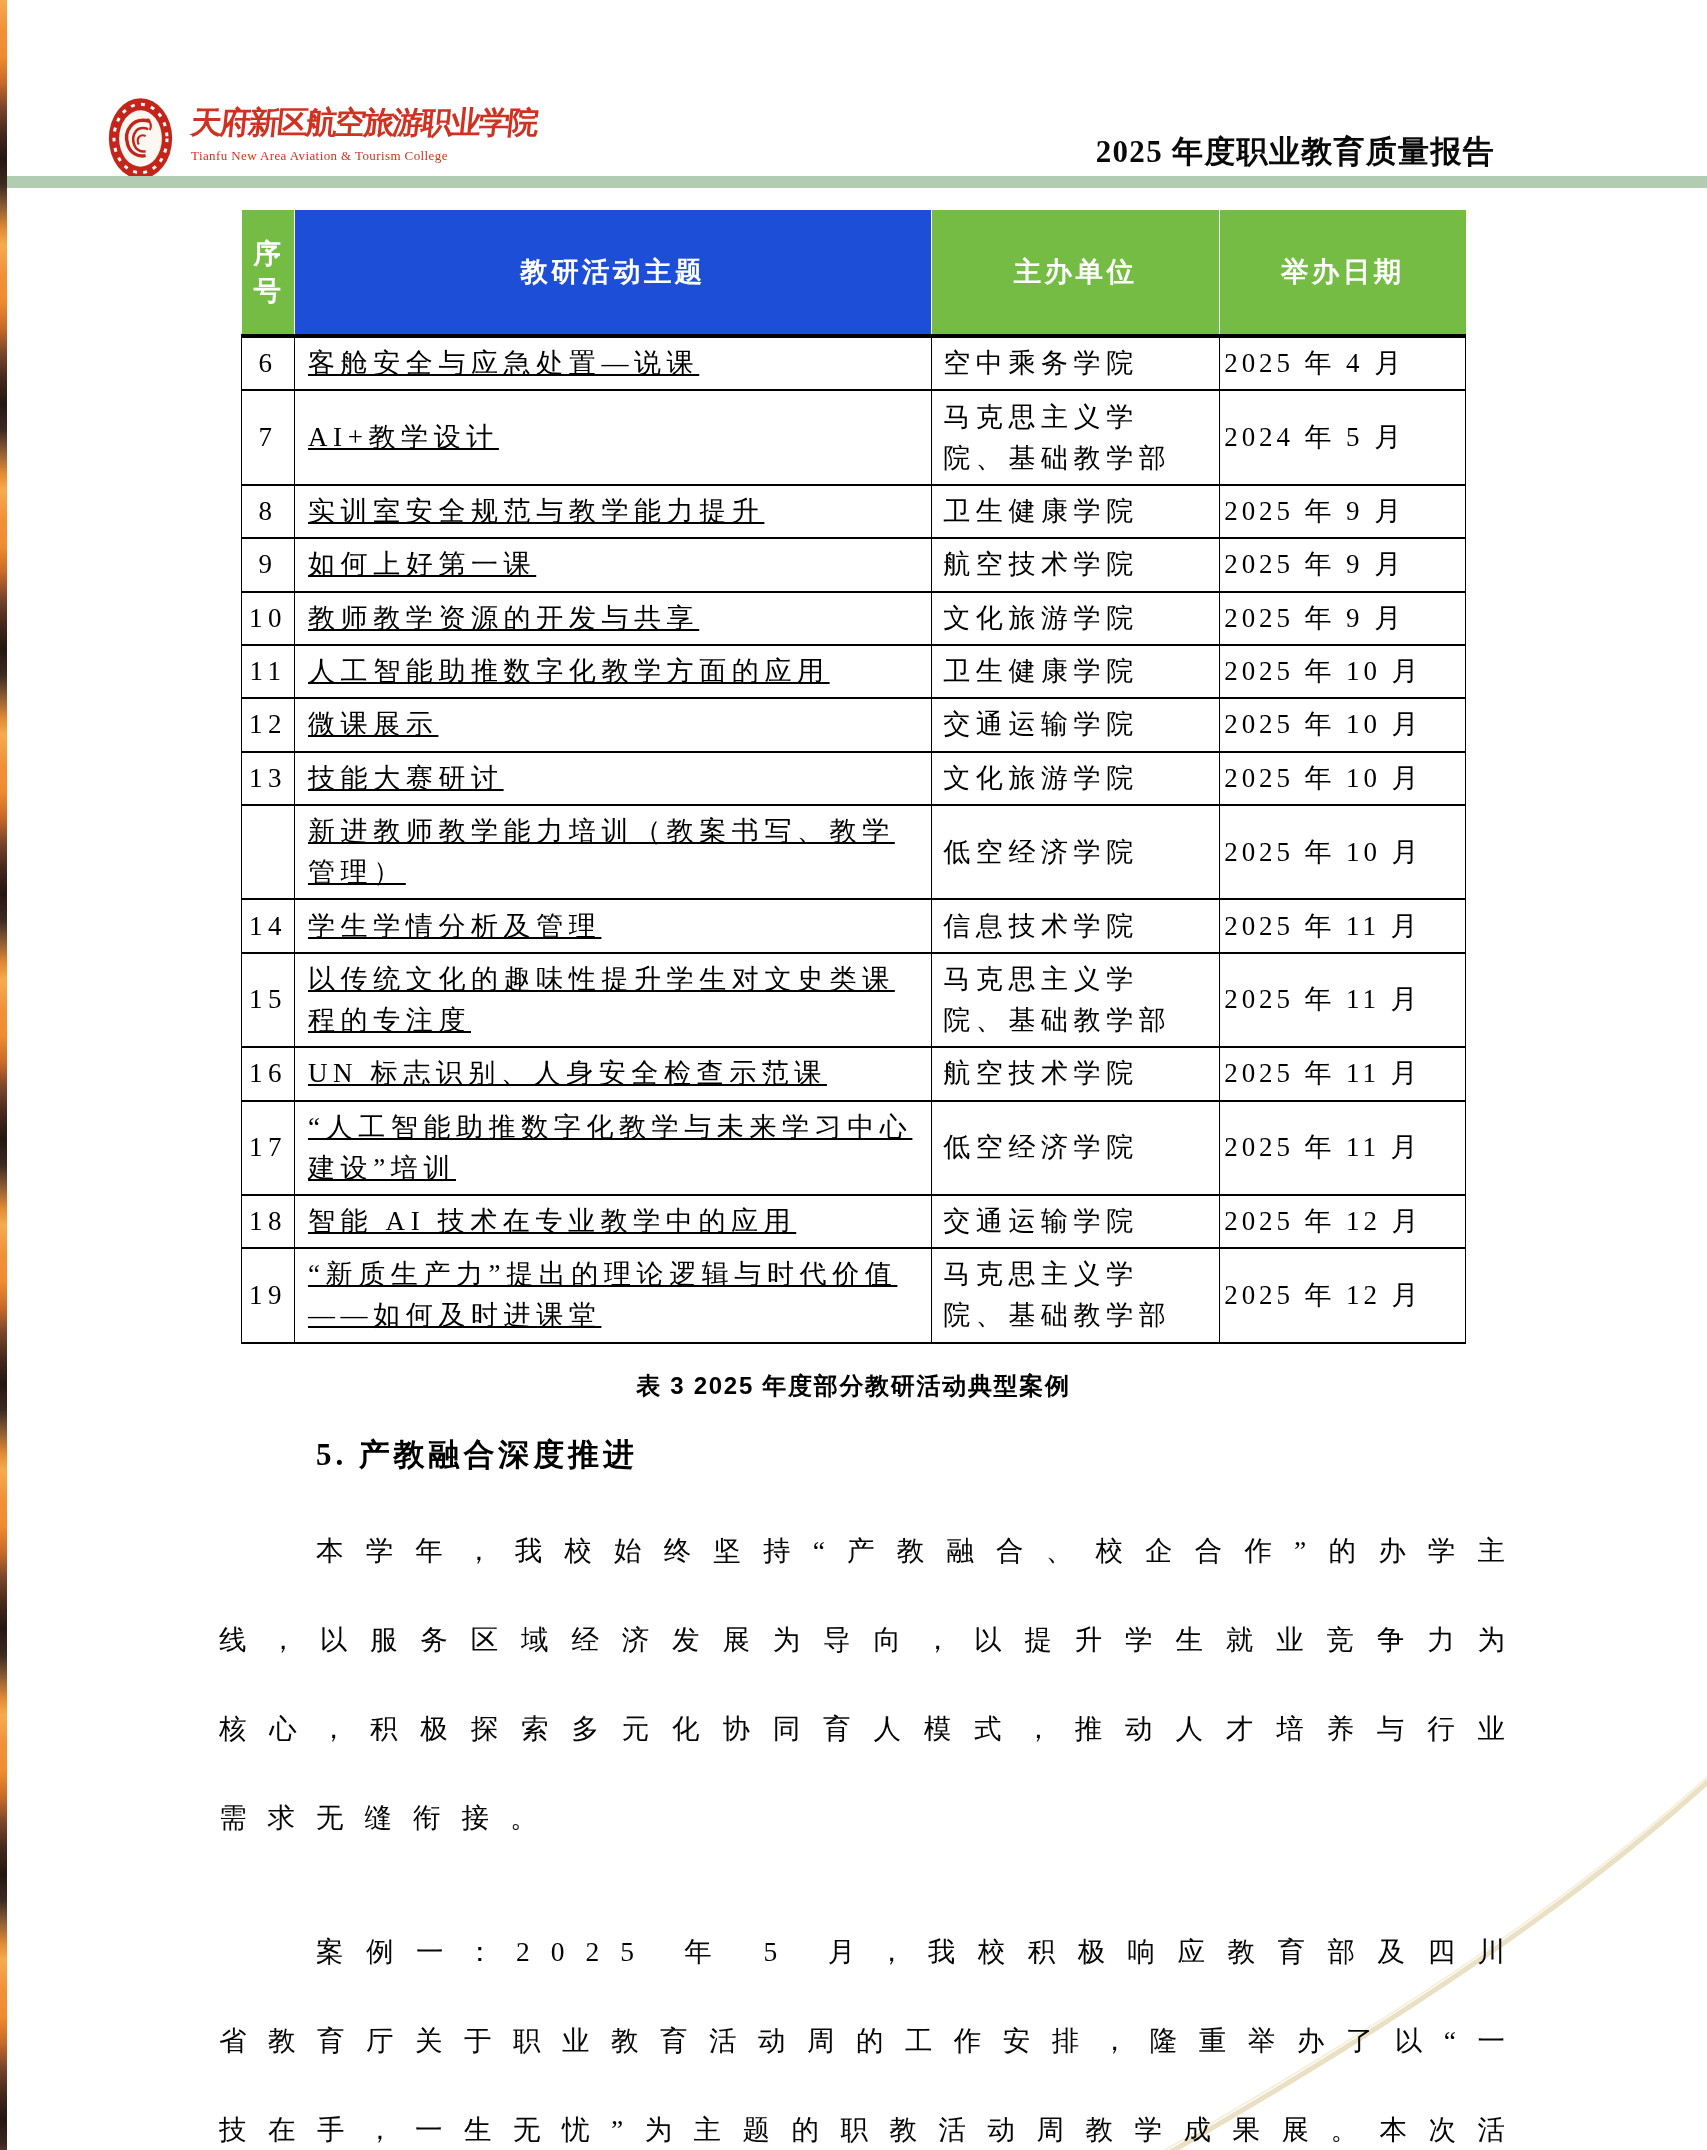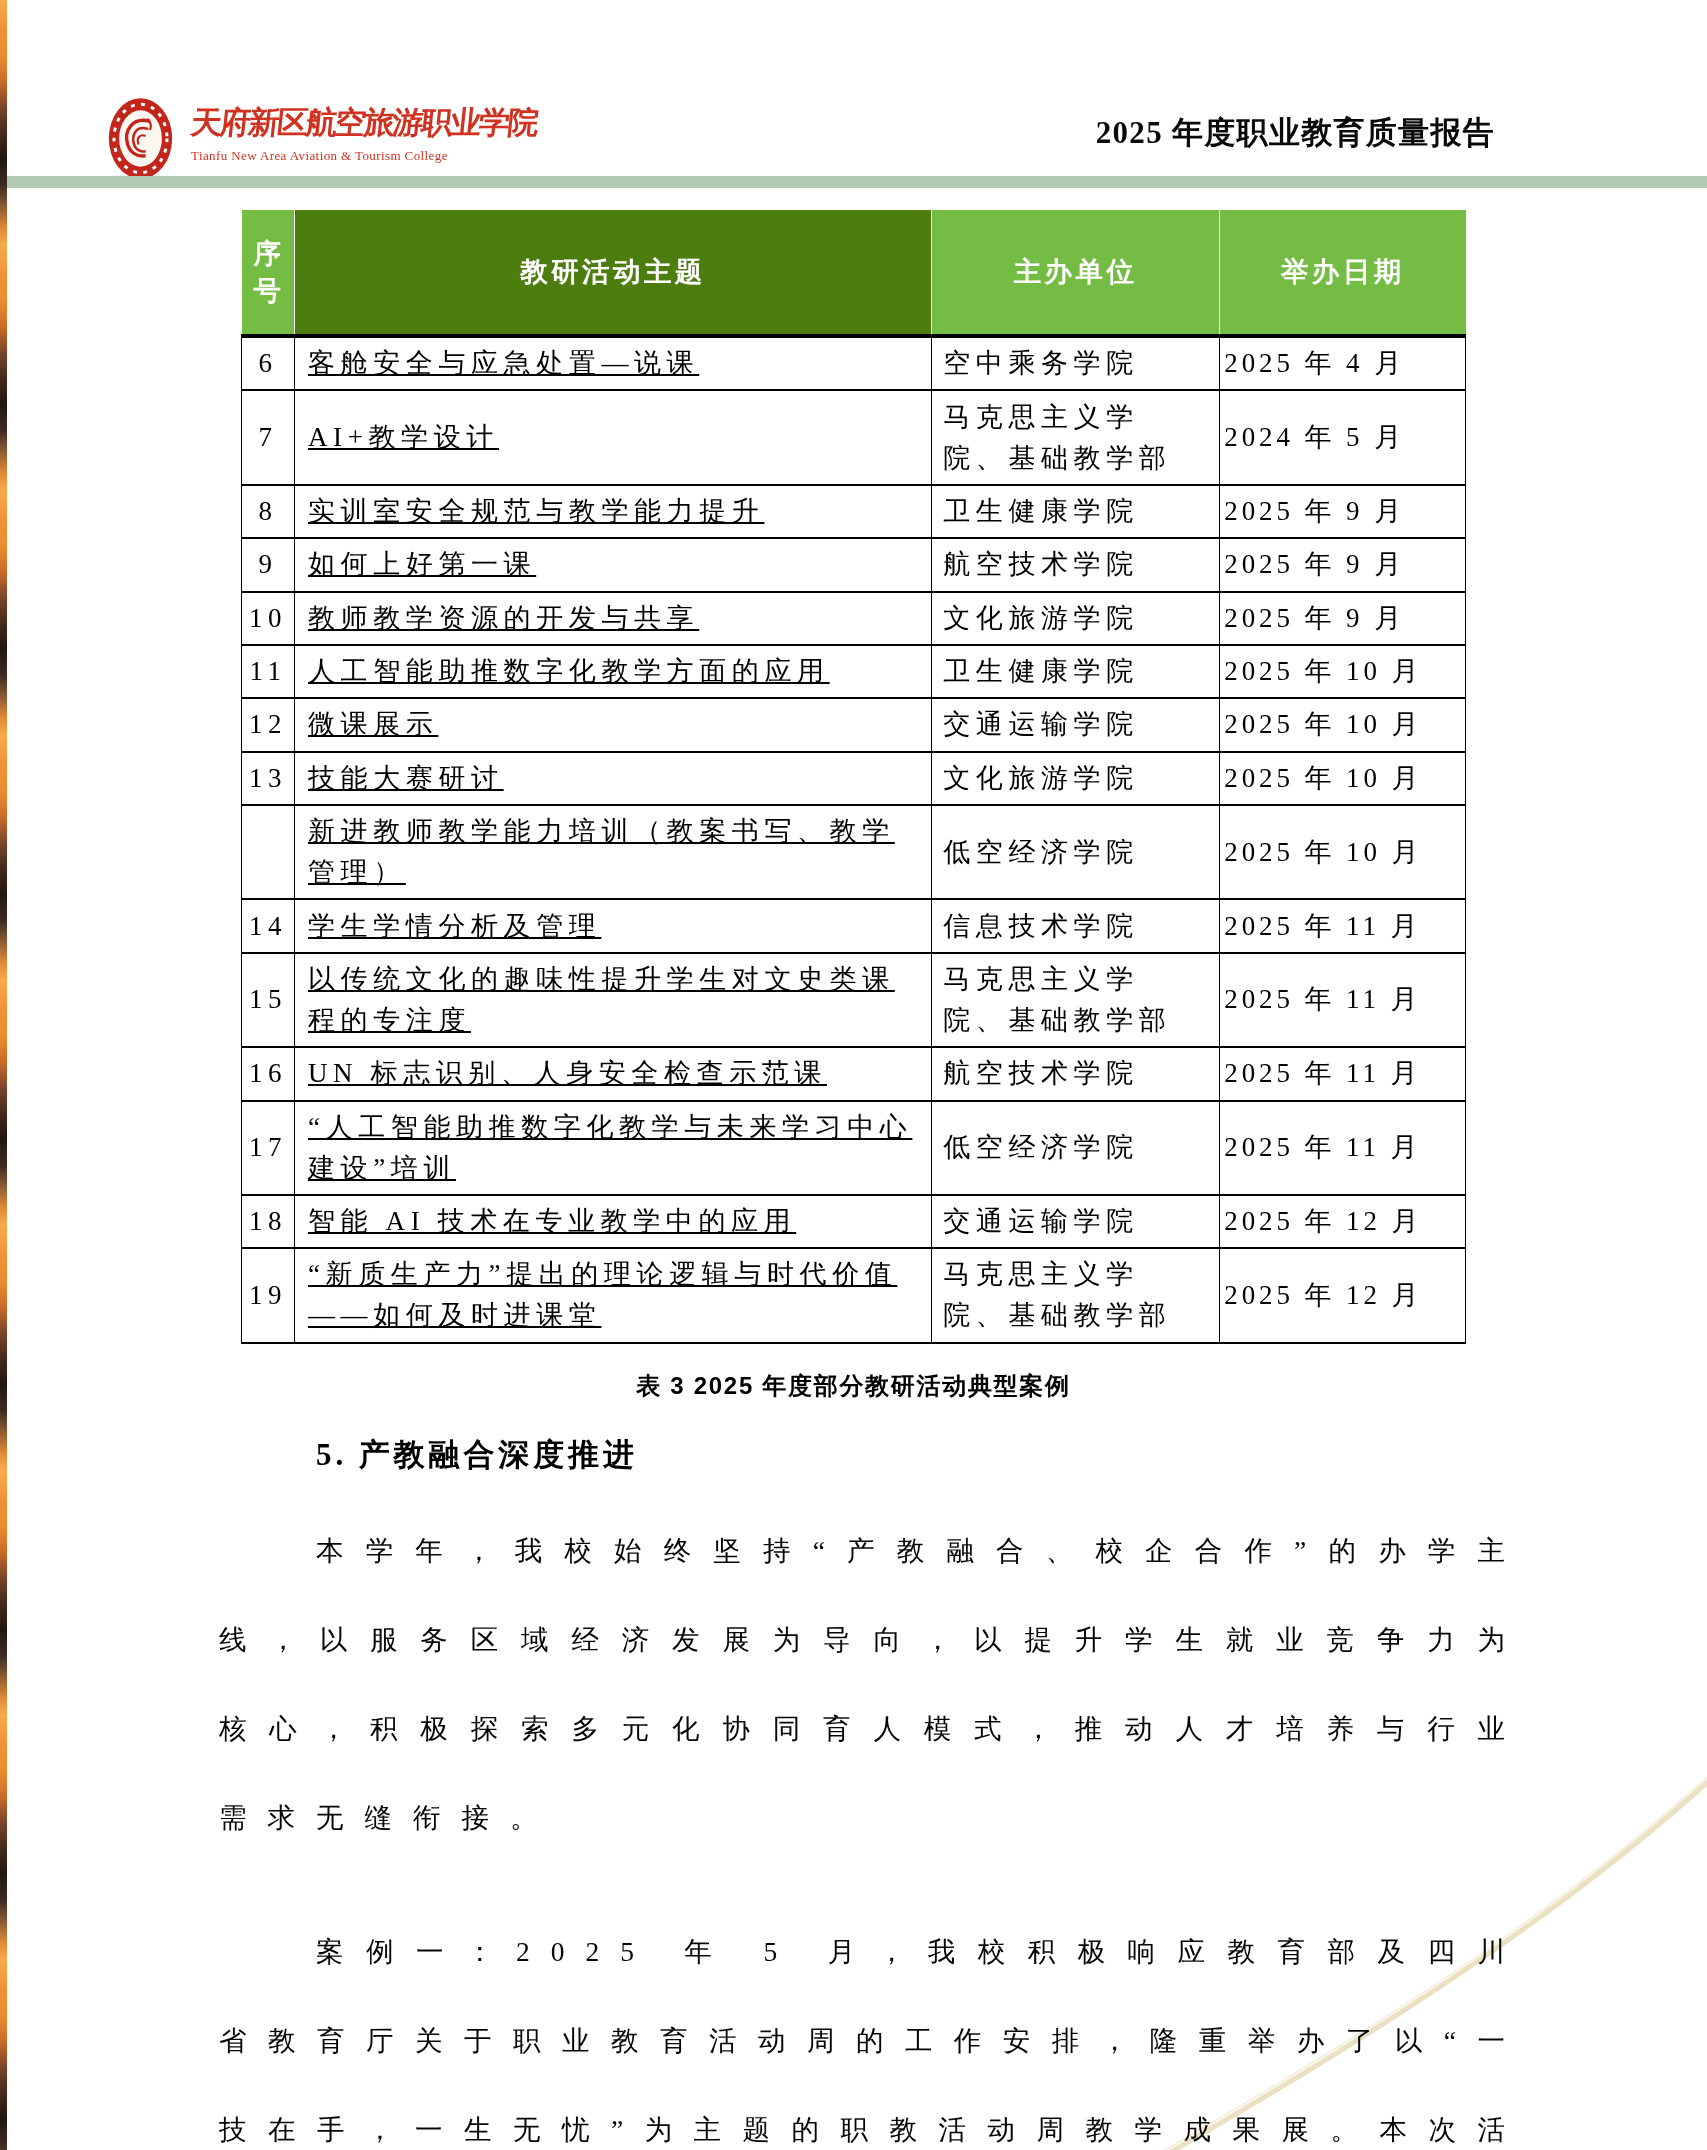--- a/index.html
+++ b/index.html
@@ -23,21 +23,21 @@
   .logo-text{margin-left:18px;padding-top:2.6px;}
   .logo-zh{
     display:block;font-size:31px;font-weight:bold;color:#d03221;
     letter-spacing:-2.2px;transform:skewX(-6deg);white-space:nowrap;line-height:46px;
   }
   .logo-en{
     display:block;font-size:13px;color:#d03221;letter-spacing:0.4px;
     font-family:"Liberation Serif",serif;white-space:nowrap;line-height:19px;
   }
   .report-title{
-    position:absolute;right:212px;top:112px;font-size:31px;font-weight:bold;
+    position:absolute;right:212px;top:131px;font-size:31px;font-weight:bold;
     letter-spacing:1.3px;white-space:nowrap;color:#0a0a0a;
   }
   .sage-bar{position:absolute;left:6.9px;right:0;top:176px;height:12px;z-index:2;}
   
   .content{position:relative;z-index:1;}
   table.activities{
     border-collapse:collapse;table-layout:fixed;
     margin:34px 0 0 241px;width:1224px;
   }
   col.c1{width:53px;}col.c2{width:637px;}col.c3{width:288px;}col.c4{width:246px;}
@@ -108,21 +108,21 @@
   <table class="activities">
     <colgroup>
         <col class="c1">
         <col class="c2">
         <col class="c3">
         <col class="c4">
       </colgroup>
     <thead>
       <tr>
         <th class="h-no" style="background: rgb(116, 188, 68);">序号</th>
-        <th class="h-top" style="background: #4d7c0f;">教研活动主题</th>
+        <th class="h-top" style="background: #1d4ed8;">教研活动主题</th>
         <th class="h-org" style="background: rgb(116, 188, 68);">主办单位</th>
         <th class="h-dat" style="background: rgb(116, 188, 68);">举办日期</th>
       </tr>
     </thead>
     <tbody>
     <tr>
       <td class="c-no">6</td>
       <td class="c-topic">客舱安全与应急处置—说课</td>
       <td class="c-org">空中乘务学院</td>
       <td class="c-date">2025 年 4 月</td>

